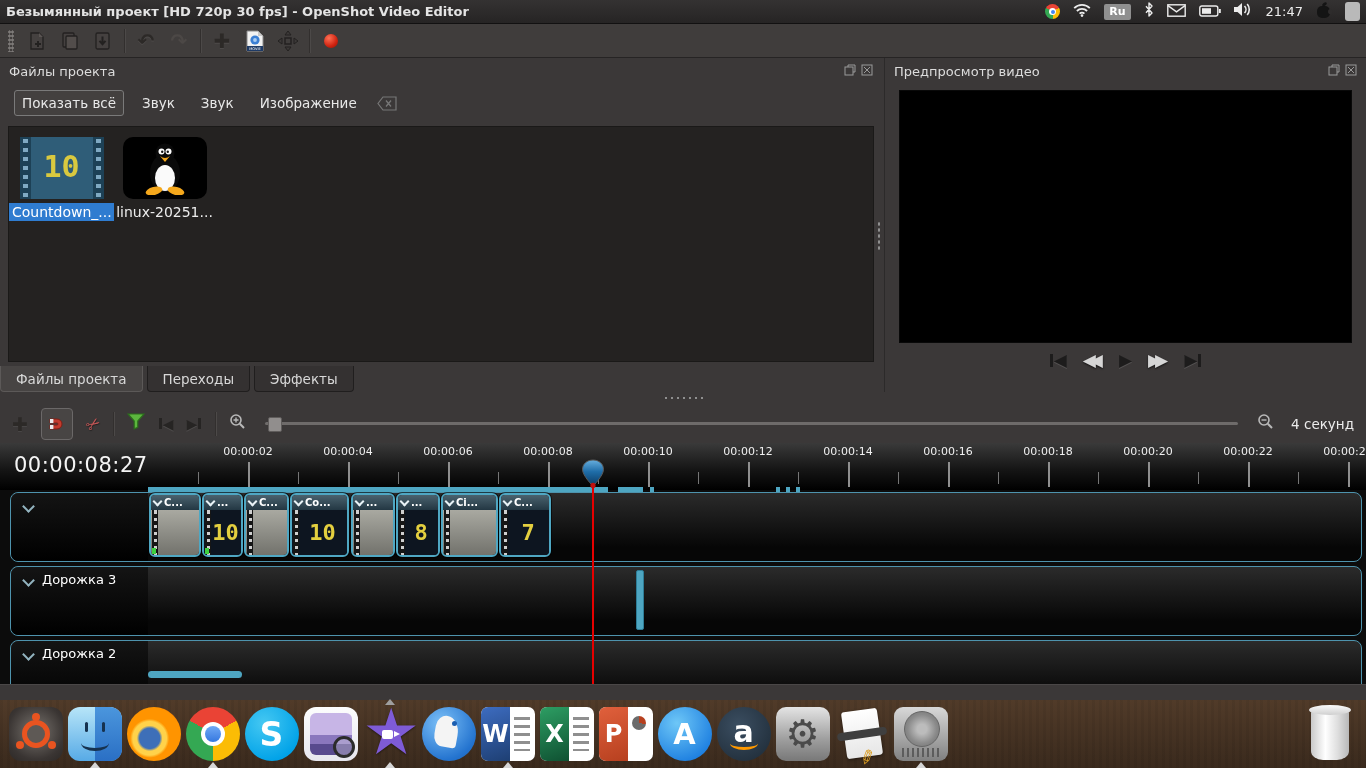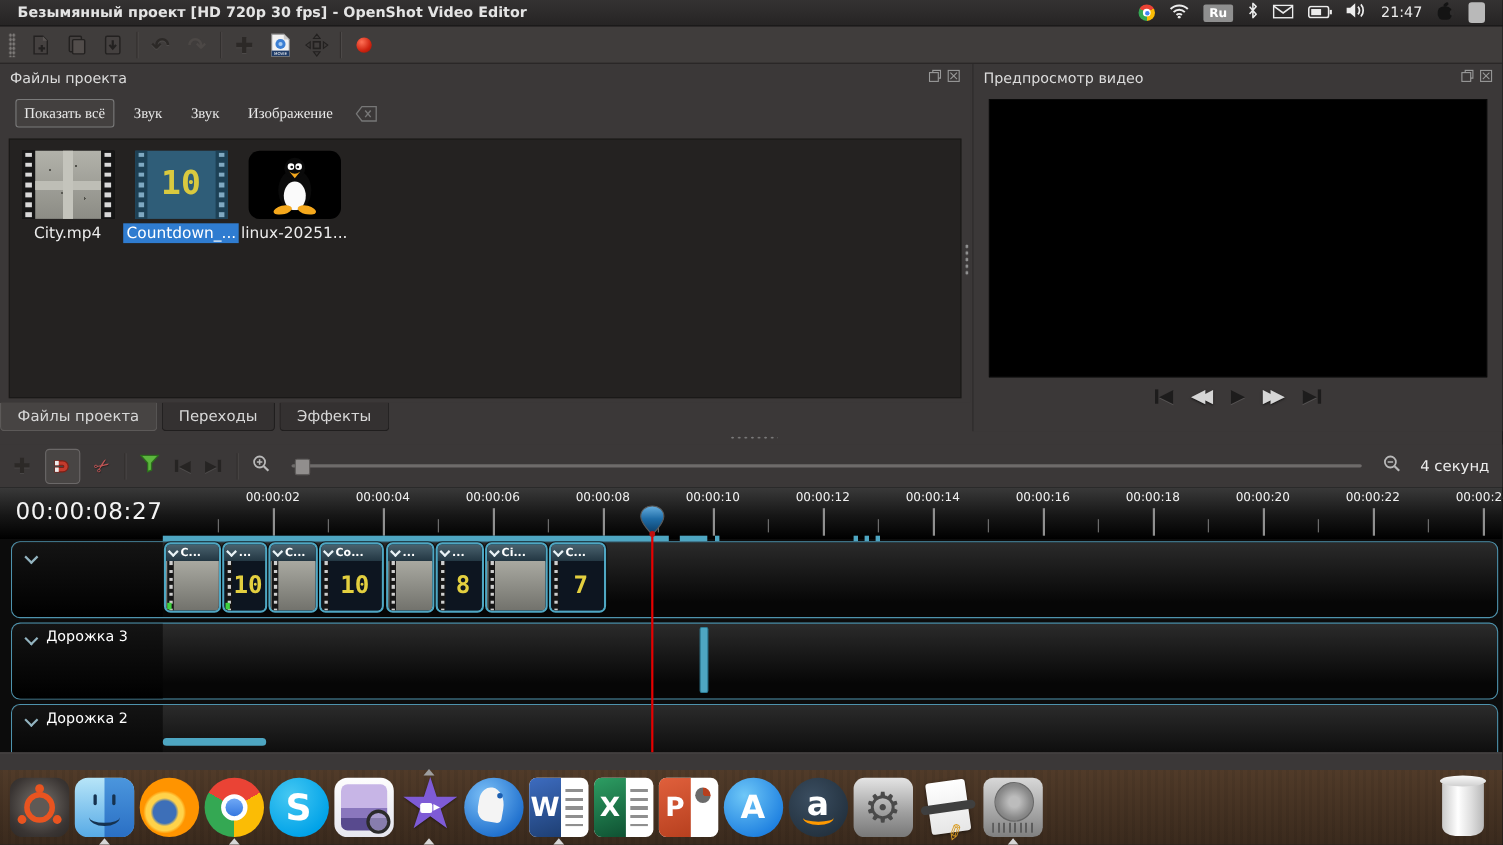--- a/index.html
+++ b/index.html
@@ -2,21 +2,21 @@
 <html><head>
 <meta charset="utf-8">
 <style>
   html,body{margin:0;padding:0;background:#000;}
   body{width:1366px;height:768px;overflow:hidden;font-family:"DejaVu Sans",sans-serif;position:relative;}
   #screen{position:absolute;inset:0;width:1366px;height:768px;background:#3b3838;}
   i,b{font-style:normal;}
 
   
   #sysbar{position:absolute;left:0;top:0;right:0;height:24px;background:linear-gradient(#343232,#262424);
-    display:flex;align-items:center;padding:0 16px;box-sizing:border-box;border-bottom:1px solid #121111;z-index:30;text-align:center;}
+    display:flex;align-items:center;padding:0 6px;box-sizing:border-box;border-bottom:1px solid #121111;z-index:30;text-align:center;}
   .sys-title{font-weight:bold;font-size:13px;color:#e4e4e4;white-space:nowrap;}
   #tray{margin-left:auto;display:flex;align-items:center;gap:13px;}
   .kb-badge{background:#8f8f8f;color:#fff;font-size:11px;font-weight:bold;padding:1px 5px;border-radius:2px;line-height:14px;}
   .clock{font-size:13px;color:#ececec;}
   .chrome-mini{width:15px;height:15px;border-radius:50%;background:conic-gradient(from -60deg,#ea4335 0 120deg,#fbbc05 120deg 240deg,#34a853 240deg 360deg);position:relative;}
   .chrome-mini::before{content:"";position:absolute;inset:4px;background:#fff;border-radius:50%;}
   .chrome-mini::after{content:"";position:absolute;inset:5.5px;background:#4285f4;border-radius:50%;}
   .tray-stub{width:15px;height:19px;background:#b9b9b9;border-radius:3px;}
 
   
@@ -315,41 +315,35 @@
               <rect x="1" y="3" width="8" height="8" fill="none" stroke="#9a9a9a"></rect>
               <path d="M4 3V1h7v7H9" fill="none" stroke="#9a9a9a"></path>
             </svg></span>
         <span><svg width="12" height="12" viewBox="0 0 12 12">
               <rect x="1" y="1" width="10" height="10" fill="none" stroke="#9a9a9a"></rect>
               <path d="M3 3l6 6M9 3L3 9" stroke="#9a9a9a"></path>
             </svg></span>
       </span>
     </div>
     <div id="filter-row">
-      <span id="filter-buttons" style="display:flex;gap:10px;align-items:flex-start;font-family:Liberation Serif, serif;">
+      <span id="filter-buttons" style="display:flex;gap:10px;align-items:flex-start;">
           <button class="pf-filter active">Показать всё</button>
           <button class="pf-filter">Звук</button>
           <button class="pf-filter">Звук</button>
           <button class="pf-filter">Изображение</button>
         </span>
       <span class="clear-btn">
           <svg width="20" height="15" viewBox="0 0 20 15">
             <path d="M6 1h13v13H6L1 7.5z" fill="none" stroke="#777" stroke-width="1.2"></path>
             <path d="M9 4.5l5 6M14 4.5l-5 6" stroke="#777" stroke-width="1.3"></path>
           </svg>
         </span>
     </div>
     <div id="files-area">
       <div id="file-grid">
-          <div class="file-item">
-            <div class="file-thumb strip">
-              <i class="mid mid-city"></i>
-            </div>
-            <div class="file-label">City.mp4</div>
-          </div>
           <div class="file-item">
             <div class="file-thumb t-countdown">
               <span class="count-num">10</span>
             </div>
             <div class="file-label selected">Countdown_...</div>
           </div>
           <div class="file-item">
             <div class="file-thumb t-penguin">
               <svg width="48" height="54" viewBox="0 0 48 54">
                 <ellipse cx="24" cy="32" rx="15" ry="19" fill="#0a0a0a"></ellipse>

